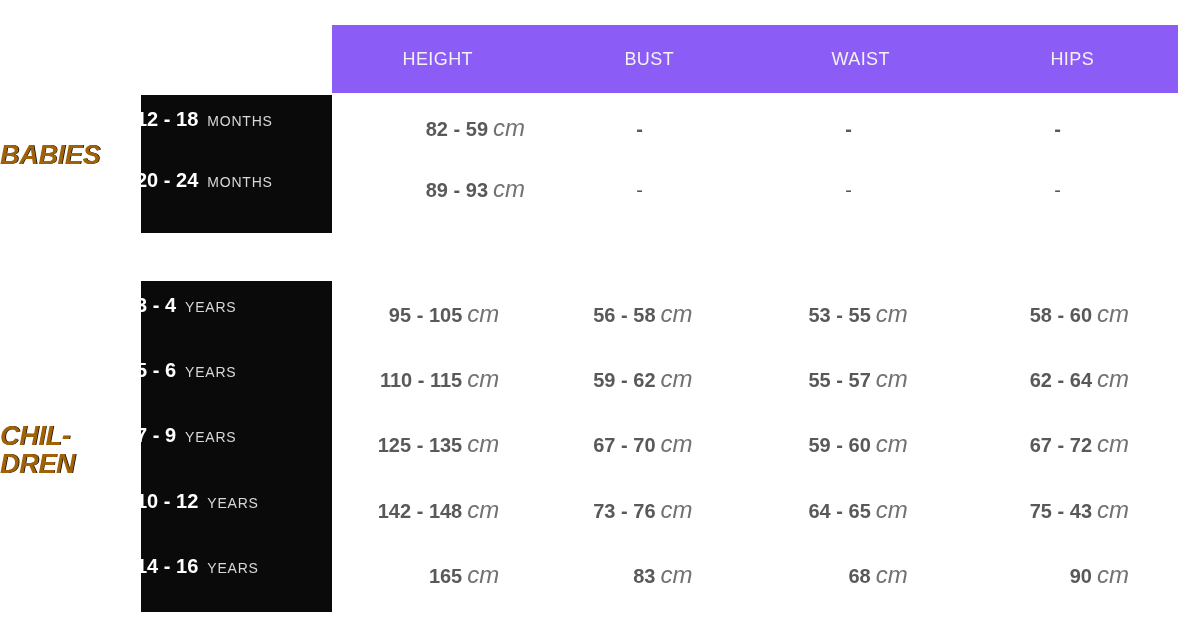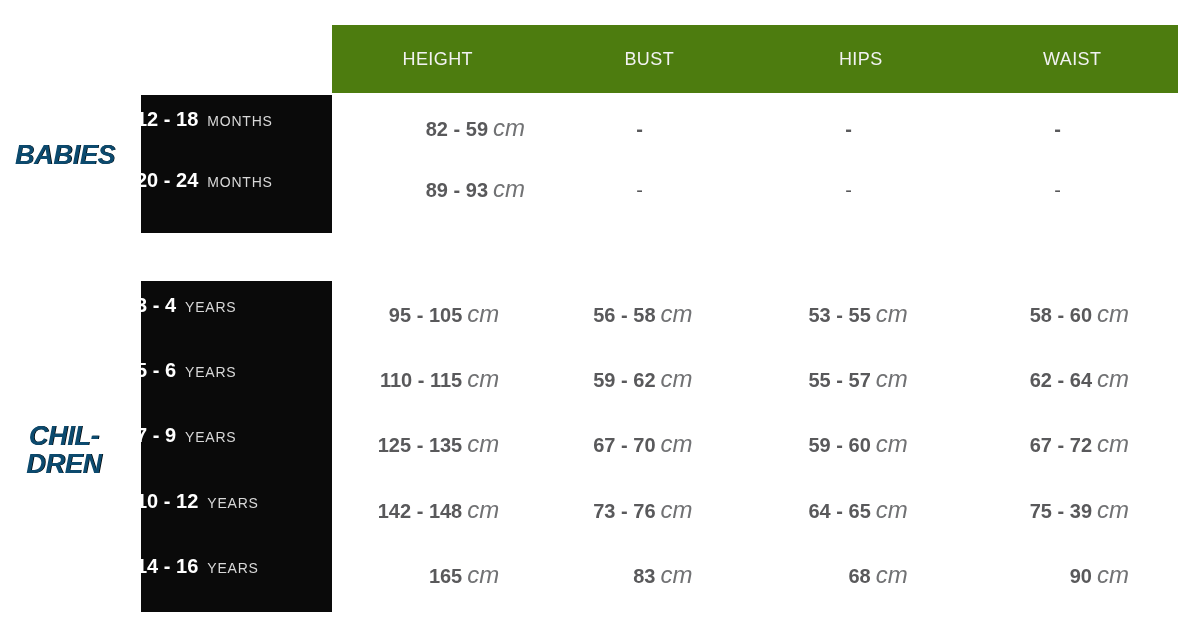--- a/index.html
+++ b/index.html
@@ -14,21 +14,21 @@
     height: 642px;
     background: #ffffff;
     overflow: hidden;
   }
 
   
   .header-bar {
     position: absolute;
     left: 332px; top: 25px;
     width: 846px; height: 68px;
-    background: #4d7c0f;
+    background: #8b5cf6;
     display: flex;
     align-items: center;
   }
   .hcell {
     flex: 1;
     text-align: center;
     color: #f2f2f2;
     font-size: 18px;
     letter-spacing: 0.4px;
     font-weight: 400;
@@ -40,22 +40,22 @@
     background: #0a0a0a;
   }
   .agebox.babies   { top: 95px;  height: 138px; }
   .agebox.children { top: 281px; height: 331px; }
 
   
   .section-label {
     position: absolute;
     left: 0;
     width: 130px;
-    text-align: center;
-    color: #0c4a6e;
+    text-align: left;
+    color: #a16207;
     font-size: 27px;
     font-weight: 700;
     font-style: italic;
     letter-spacing: -0.3px;
     line-height: 28px;
     text-shadow: 0.7px 0 0 #000;
   }
   .section-label.babies   { top: 141px; }
   .section-label.children { top: 422px; width: 128px; }
   .section-label span { display: block; }
@@ -114,22 +114,22 @@
   .unit:empty { margin-left: 0; }
 </style>
 </head>
 <body>
 
 <div class="canvas">
 
   <div class="header-bar">
     <div class="hcell">HEIGHT</div>
     <div class="hcell">BUST</div>
+    <div class="hcell">WAIST</div>
     <div class="hcell">HIPS</div>
-    <div class="hcell">WAIST</div>
   </div>
 
   <div class="agebox babies"></div>
   <div class="agebox children"></div>
 
   <div class="section-label babies">
     <span>BABIES</span>
   </div>
   <div class="section-label children">
     <span>CHIL-</span>
@@ -186,21 +186,21 @@
     <div class="cell c4"><span class="val">67 - 72</span><span class="unit">cm</span></div>
   </div>
 
   <div class="row" style="top:490px">
     <div class="age-cell">
       <span class="age-range">10 - 12</span><span class="age-unit">YEARS</span>
     </div>
     <div class="cell c1"><span class="val">142 - 148</span><span class="unit">cm</span></div>
     <div class="cell c2"><span class="val">73 - 76</span><span class="unit">cm</span></div>
     <div class="cell c3"><span class="val">64 - 65</span><span class="unit">cm</span></div>
-    <div class="cell c4"><span class="val">75 - 39</span><span class="unit">cm</span></div>
+    <div class="cell c4"><span class="val">75 - 43</span><span class="unit">cm</span></div>
   </div>
 
   <div class="row" style="top:555px">
     <div class="age-cell">
       <span class="age-range">14 - 16</span><span class="age-unit">YEARS</span>
     </div>
     <div class="cell c1"><span class="val">165</span><span class="unit">cm</span></div>
     <div class="cell c2"><span class="val">83</span><span class="unit">cm</span></div>
     <div class="cell c3"><span class="val">68</span><span class="unit">cm</span></div>
     <div class="cell c4"><span class="val">90</span><span class="unit">cm</span></div>

